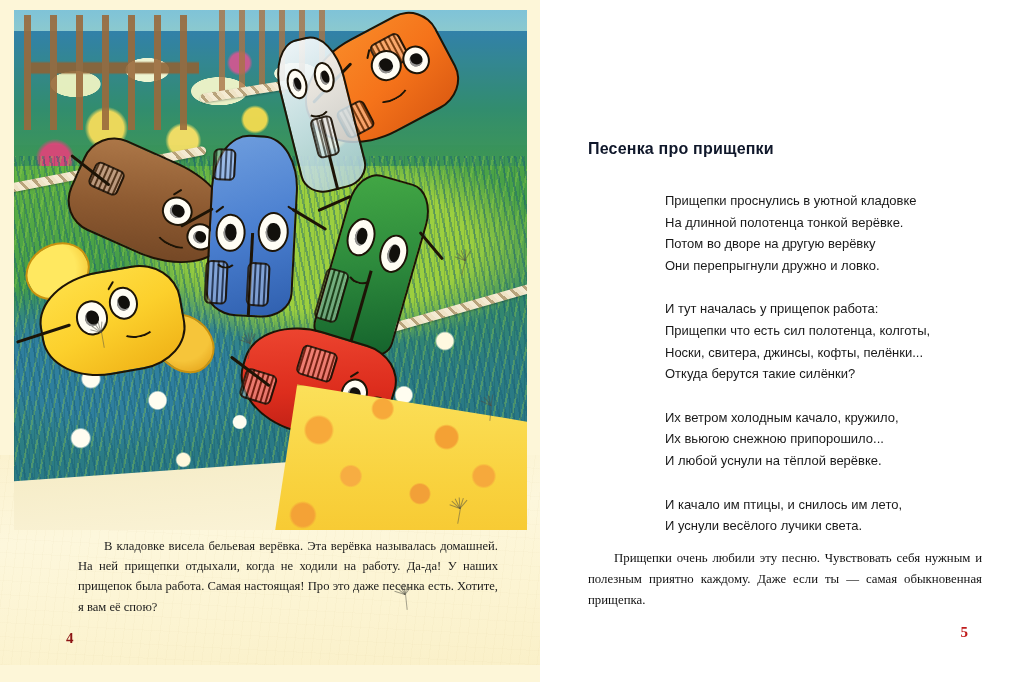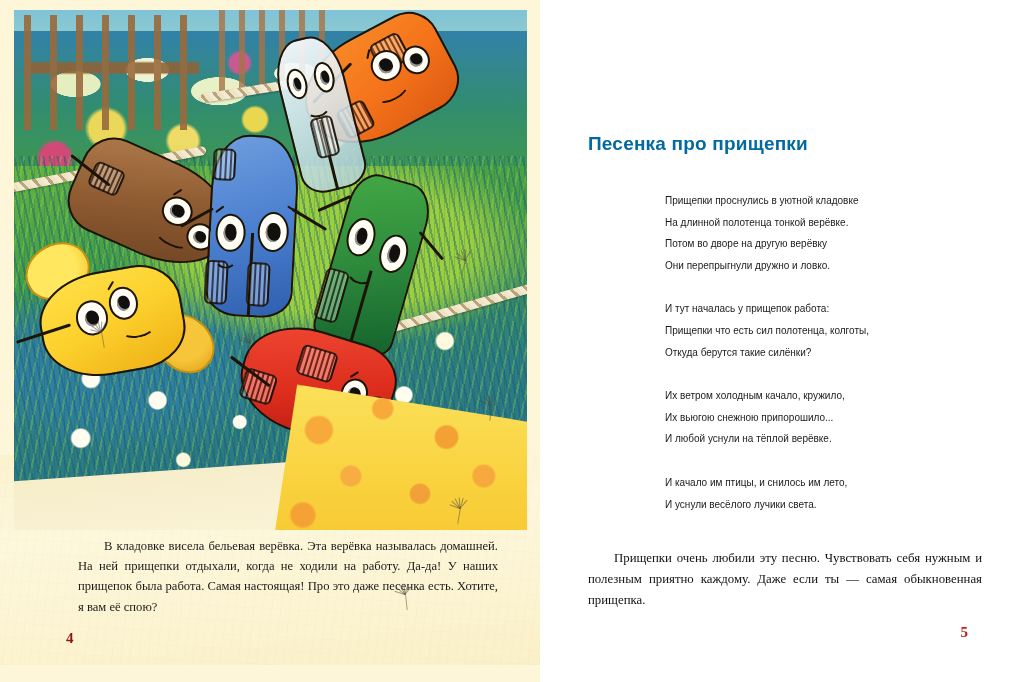--- a/index.html
+++ b/index.html
@@ -278,32 +278,32 @@
     position: absolute; left: 540px; top: 0; width: 480px; height: 682px;
     background: #ffffff;
   }
   .intro-para {
     position: absolute; left: 48px; top: 68px; width: 390px;
     font-family: "Liberation Serif", serif;
     font-size: 12.8px; line-height: 21px; color: #111;
     text-align: justify; text-indent: 26px;
   }
   .song-title {
-    position: absolute; left: 48px; top: 133px; width: 390px;
+    position: absolute; left: 48px; top: 140px; width: 390px;
     font-family: "Liberation Sans", sans-serif;
-    font-size: 19px; font-weight: bold; color: #0369a1;
+    font-size: 16px; font-weight: bold; color: #0f172a;
     letter-spacing: .2px;
   }
   .stanzas {
     position: absolute; left: 125px; top: 190px; width: 330px;
   }
   .stanza { margin-bottom: 22px; }
   .stanza .ln {
     font-family: "Liberation Sans", sans-serif;
-    font-size: 10px; line-height: 21.6px; color: #1a1a1a;
+    font-size: 13px; line-height: 21.6px; color: #1a1a1a;
     white-space: nowrap;
   }
   .outro-para {
     position: absolute; left: 48px; top: 548px; width: 394px;
     font-family: "Liberation Serif", serif;
     font-size: 12.8px; line-height: 21px; color: #111;
     text-align: justify; text-indent: 26px;
   }
   .folio-right {
     position: absolute; right: 52px; top: 624px;
@@ -482,20 +482,21 @@
     <div class="stanzas">
       <div class="stanza">
         <div class="ln">Прищепки проснулись в уютной кладовке</div>
         <div class="ln">На длинной полотенца тонкой верёвке.</div>
         <div class="ln">Потом во дворе на другую верёвку</div>
         <div class="ln">Они перепрыгнули дружно и ловко.</div>
       </div>
       <div class="stanza">
         <div class="ln">И тут началась у прищепок работа:</div>
         <div class="ln">Прищепки что есть сил полотенца, колготы,</div>
+        <div class="ln">Носки, свитера, джинсы, кофты, пелёнки...</div>
         <div class="ln">Откуда берутся такие силёнки?</div>
       </div>
       <div class="stanza">
         <div class="ln">Их ветром холодным качало, кружило,</div>
         <div class="ln">Их вьюгою снежною припорошило...</div>
         <div class="ln">И любой уснули на тёплой верёвке.</div>
       </div>
       <div class="stanza">
         <div class="ln">И качало им птицы, и снилось им лето,</div>
         <div class="ln">И уснули весёлого лучики света.</div>

